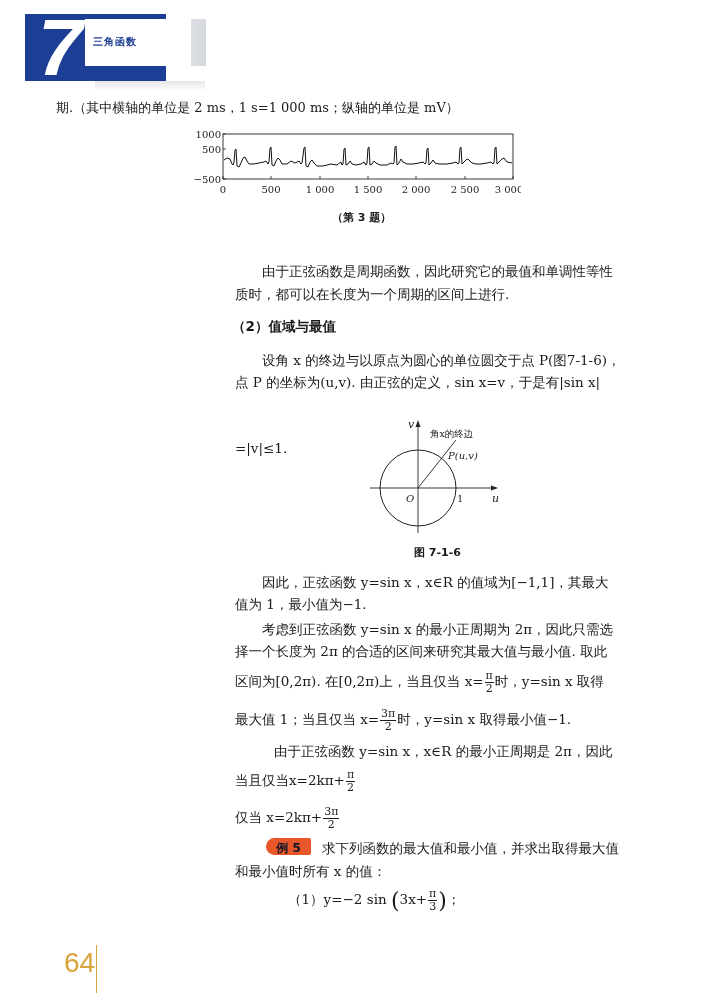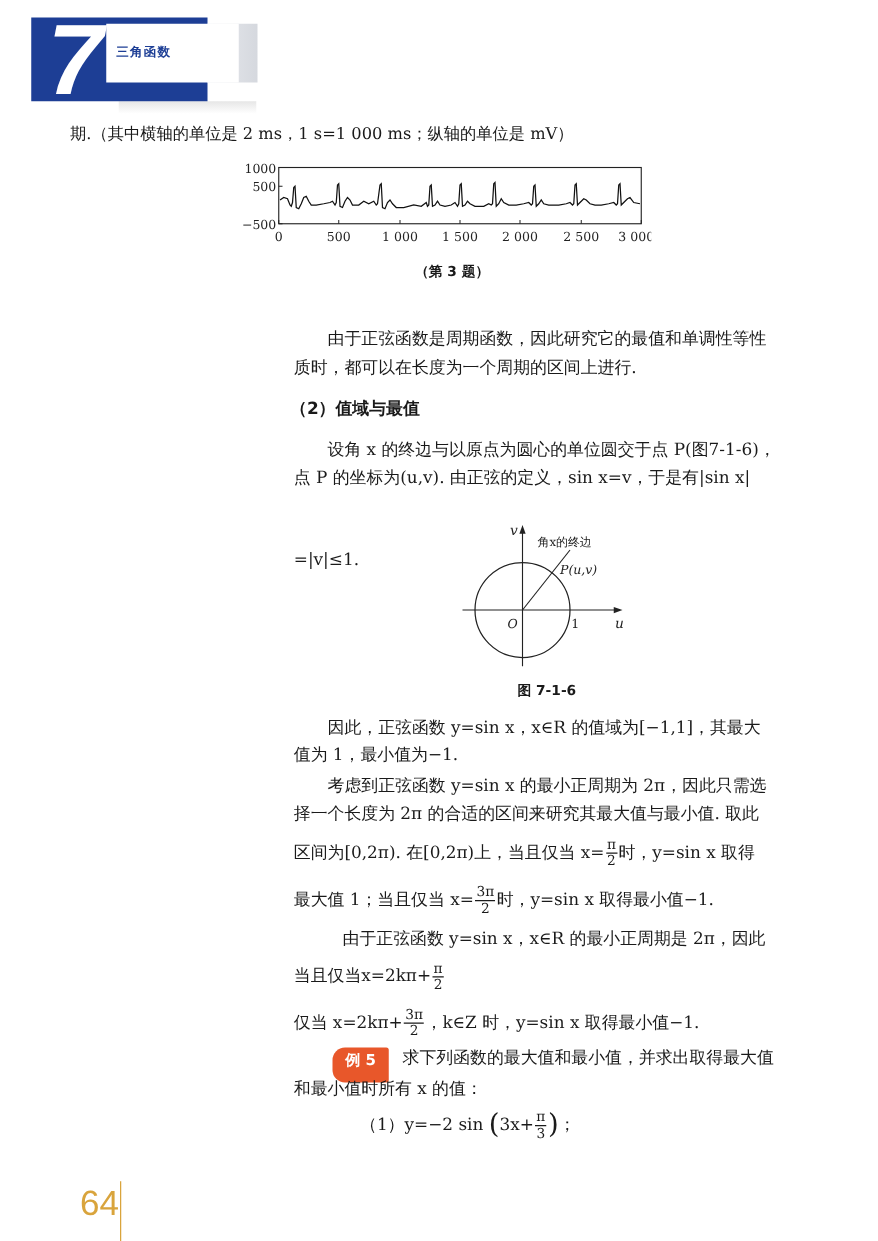--- a/index.html
+++ b/index.html
@@ -27,22 +27,22 @@
 
   .section-head { position:absolute; left:232px; top:318px; font-family:"DejaVu Sans", sans-serif;
                   font-weight:bold; font-size:13.5px; }
 
   .circle-fig { position:absolute; left:368px; top:415px; width:140px; height:120px; }
 
   .frac { display:inline-block; vertical-align:middle; text-align:center; font-size:11px; line-height:12px; margin:0 1px; }
   .frac .num { display:block; border-bottom:1px solid #1a1a1a; padding:0 1px; }
   .frac .den { display:block; }
 
-  .ex-badge { position:absolute; left:266px; top:838px; width:45px; height:28px; background:#e8572a;
-              border-radius:10px 2px 2px 10px; color:#ffffff; font-family:"DejaVu Sans", sans-serif;
+  .ex-badge { position:absolute; left:266px; top:838px; width:45px; height:17px; background:#e8572a;
+              border-radius:10px 2px 2px 10px; color:#0f172a; font-family:"DejaVu Sans", sans-serif;
               font-weight:bold; font-size:12px; line-height:20px; text-align:center; }
 
   .page-num { position:absolute; left:40px; top:947px; font-family:Liberation Sans, sans-serif;
               font-size:28px; color:#d9a43c;margin-left:24px; }
   .page-rule { position:absolute; left:96px; top:945px; width:1px; height:48px; background:#d9a43c; }
 </style>
 </head>
 <body>
 
 <div class="chap-header">
@@ -123,25 +123,25 @@
 </div>
 <div class="line" style="left:235px; top:708px;">
   <span>最大值 1；当且仅当 x=</span><span class="frac"><span class="num">3π</span><span class="den">2</span></span><span>时，y=sin x 取得最小值−1.</span>
 </div>
 
 <div class="line" style="left:262px; top:741px;margin-left:12px;">由于正弦函数 y=sin x，x∈R 的最小正周期是 2π，因此</div>
 <div class="line" style="left:235px; top:769px;">
   <span>当且仅当x=2kπ+</span><span class="frac"><span class="num">π</span><span class="den">2</span></span>
 </div>
 <div class="line" style="left:235px; top:806px;">
-  <span>仅当 x=2kπ+</span><span class="frac"><span class="num">3π</span><span class="den">2</span></span><span>，k∈Z 时，y=sin x 取得最小值−1.</span>
+  <span>仅当 x=2kπ+</span><span class="frac"><span class="num">3π</span><span class="den">2</span></span>
 </div>
 
 <div class="ex-badge">例 5</div>
-<div class="line" style="left:322px; top:838px;font-family:Liberation Mono, monospace;">求下列函数的最大值和最小值，并求出取得最大值</div>
+<div class="line" style="left:322px; top:838px;">求下列函数的最大值和最小值，并求出取得最大值</div>
 <div class="line" style="left:235px; top:861px;">和最小值时所有 x 的值：</div>
 <div class="line" style="left:248px; top:888px;margin-left:40px;">
   <span>（1）y=−2 sin</span>
   <span style="font-size:22px; vertical-align:middle;">(</span><span>3x+</span><span class="frac"><span class="num">π</span><span class="den">3</span></span><span style="font-size:22px; vertical-align:middle;">)</span><span>；</span>
 </div>
 
 <div class="page-num">64</div>
 <div class="page-rule"></div>
 
 </body></html>

